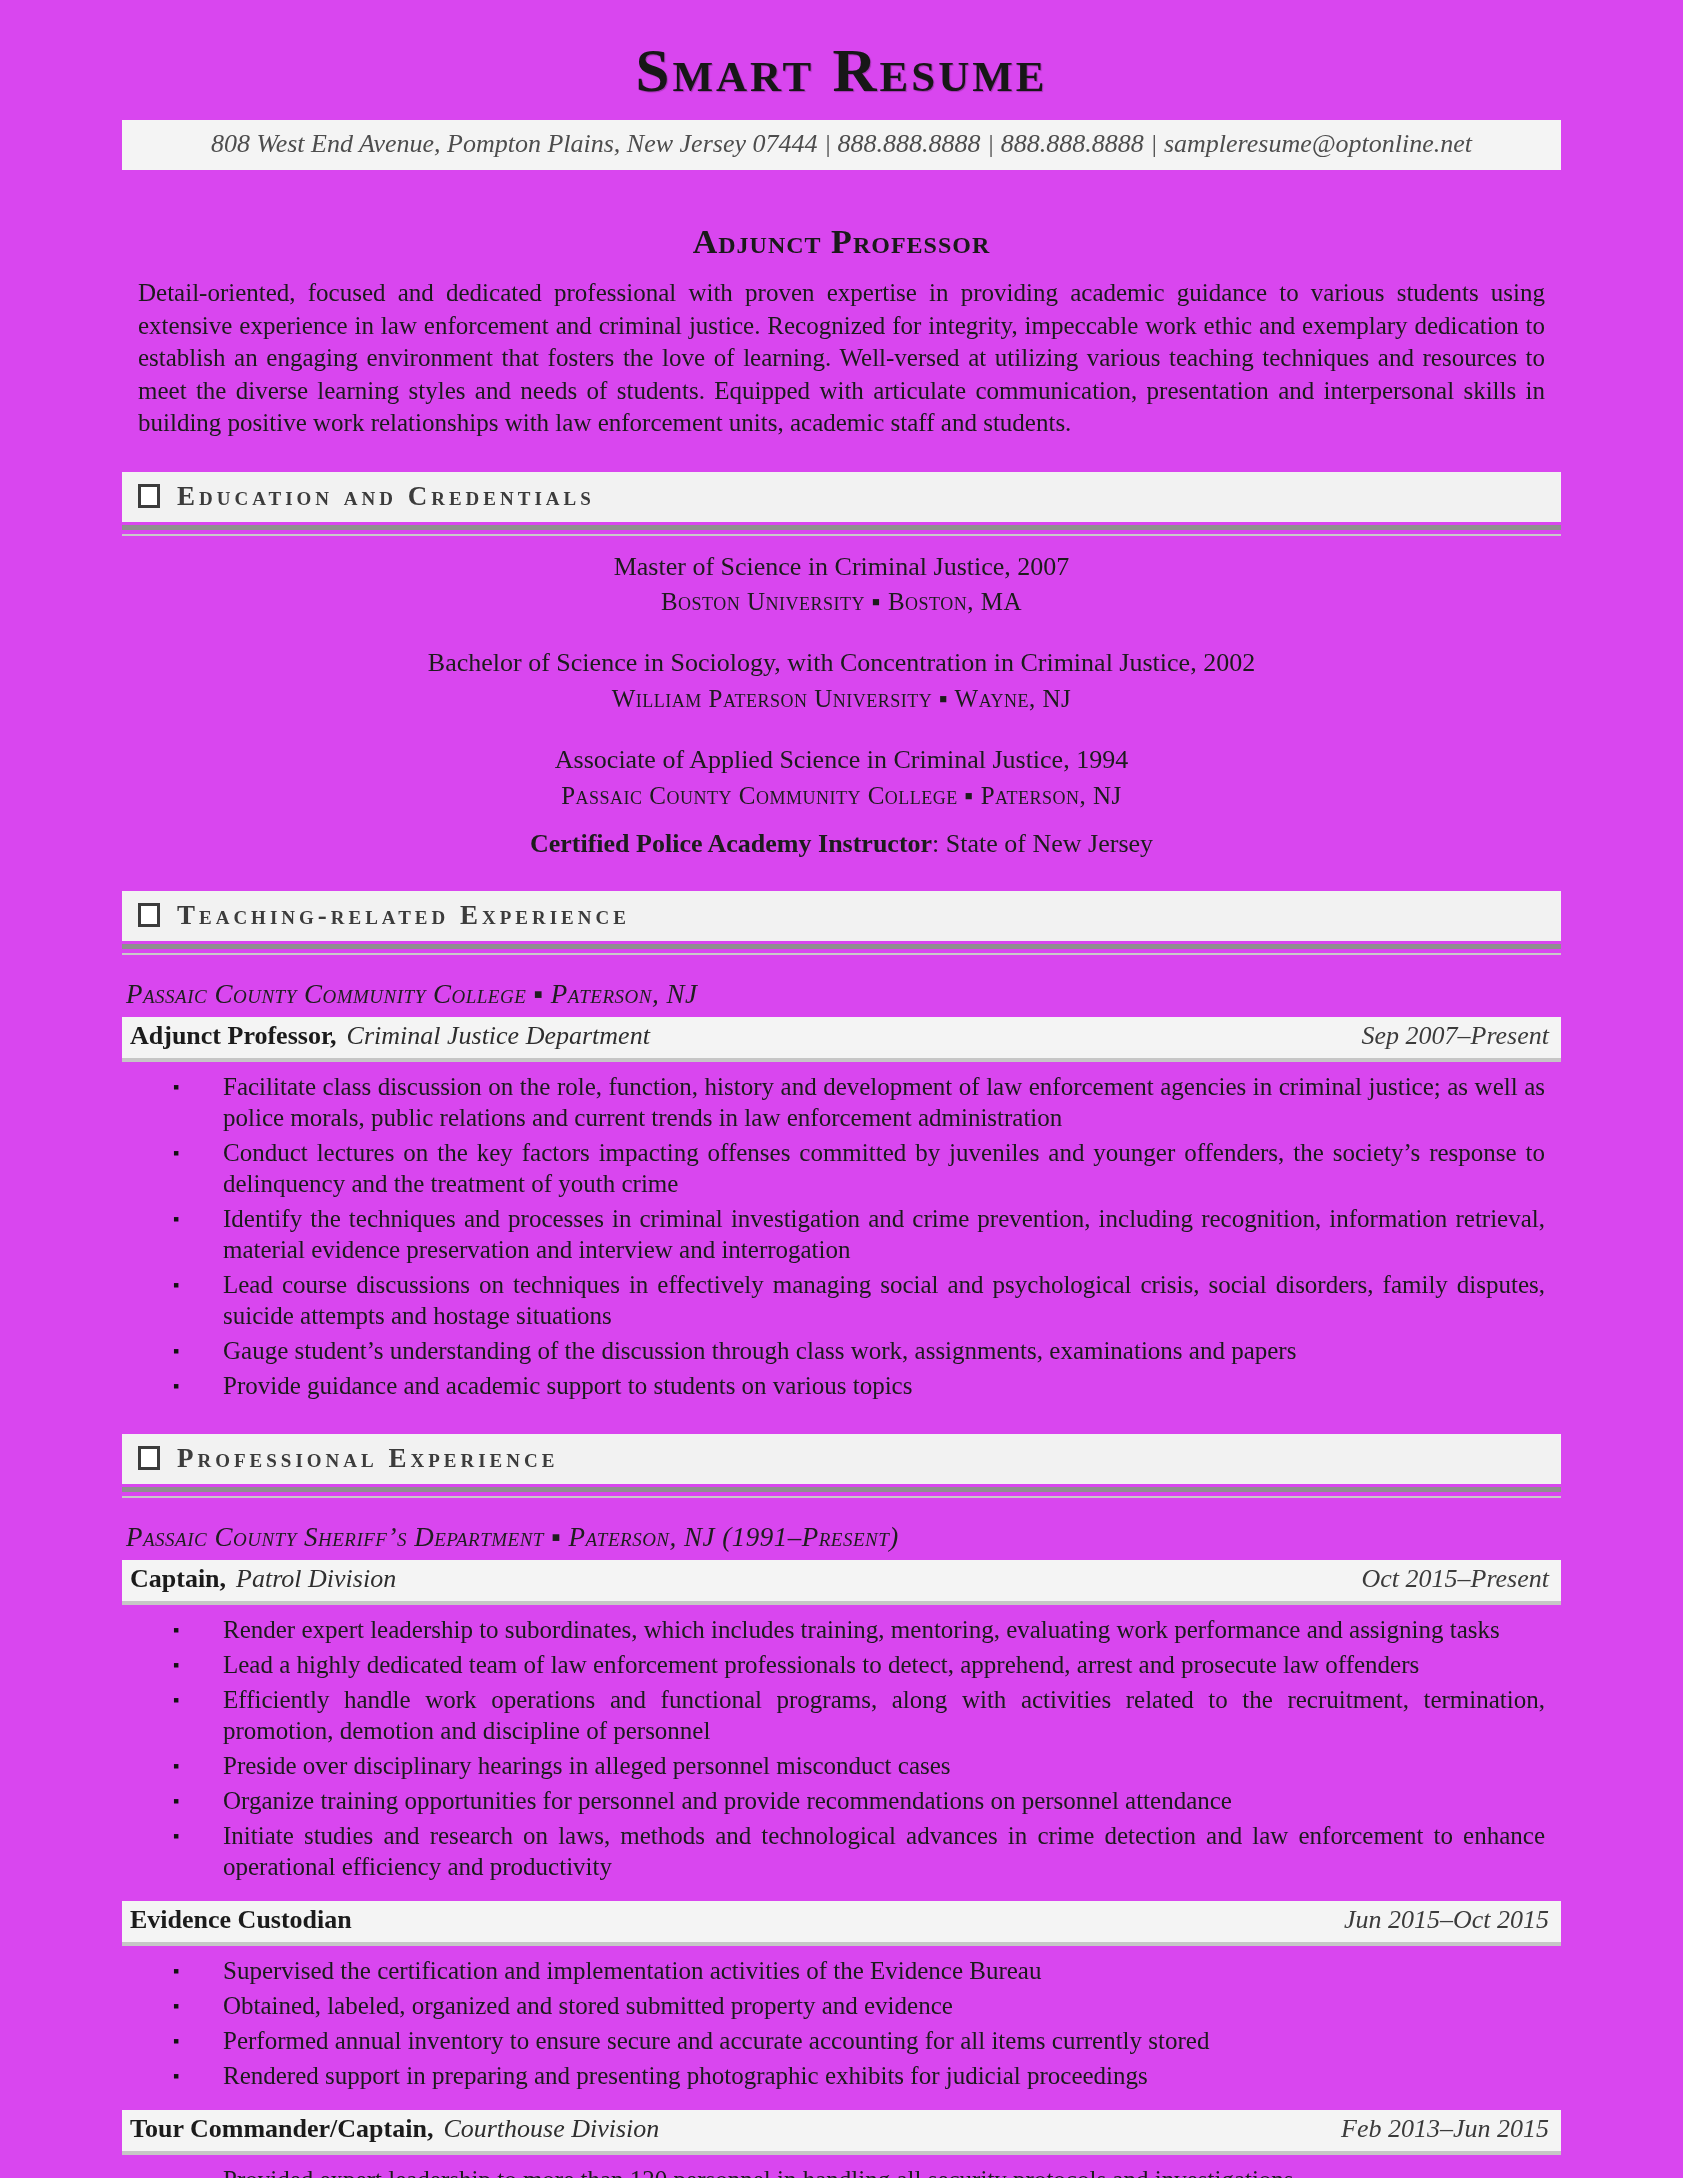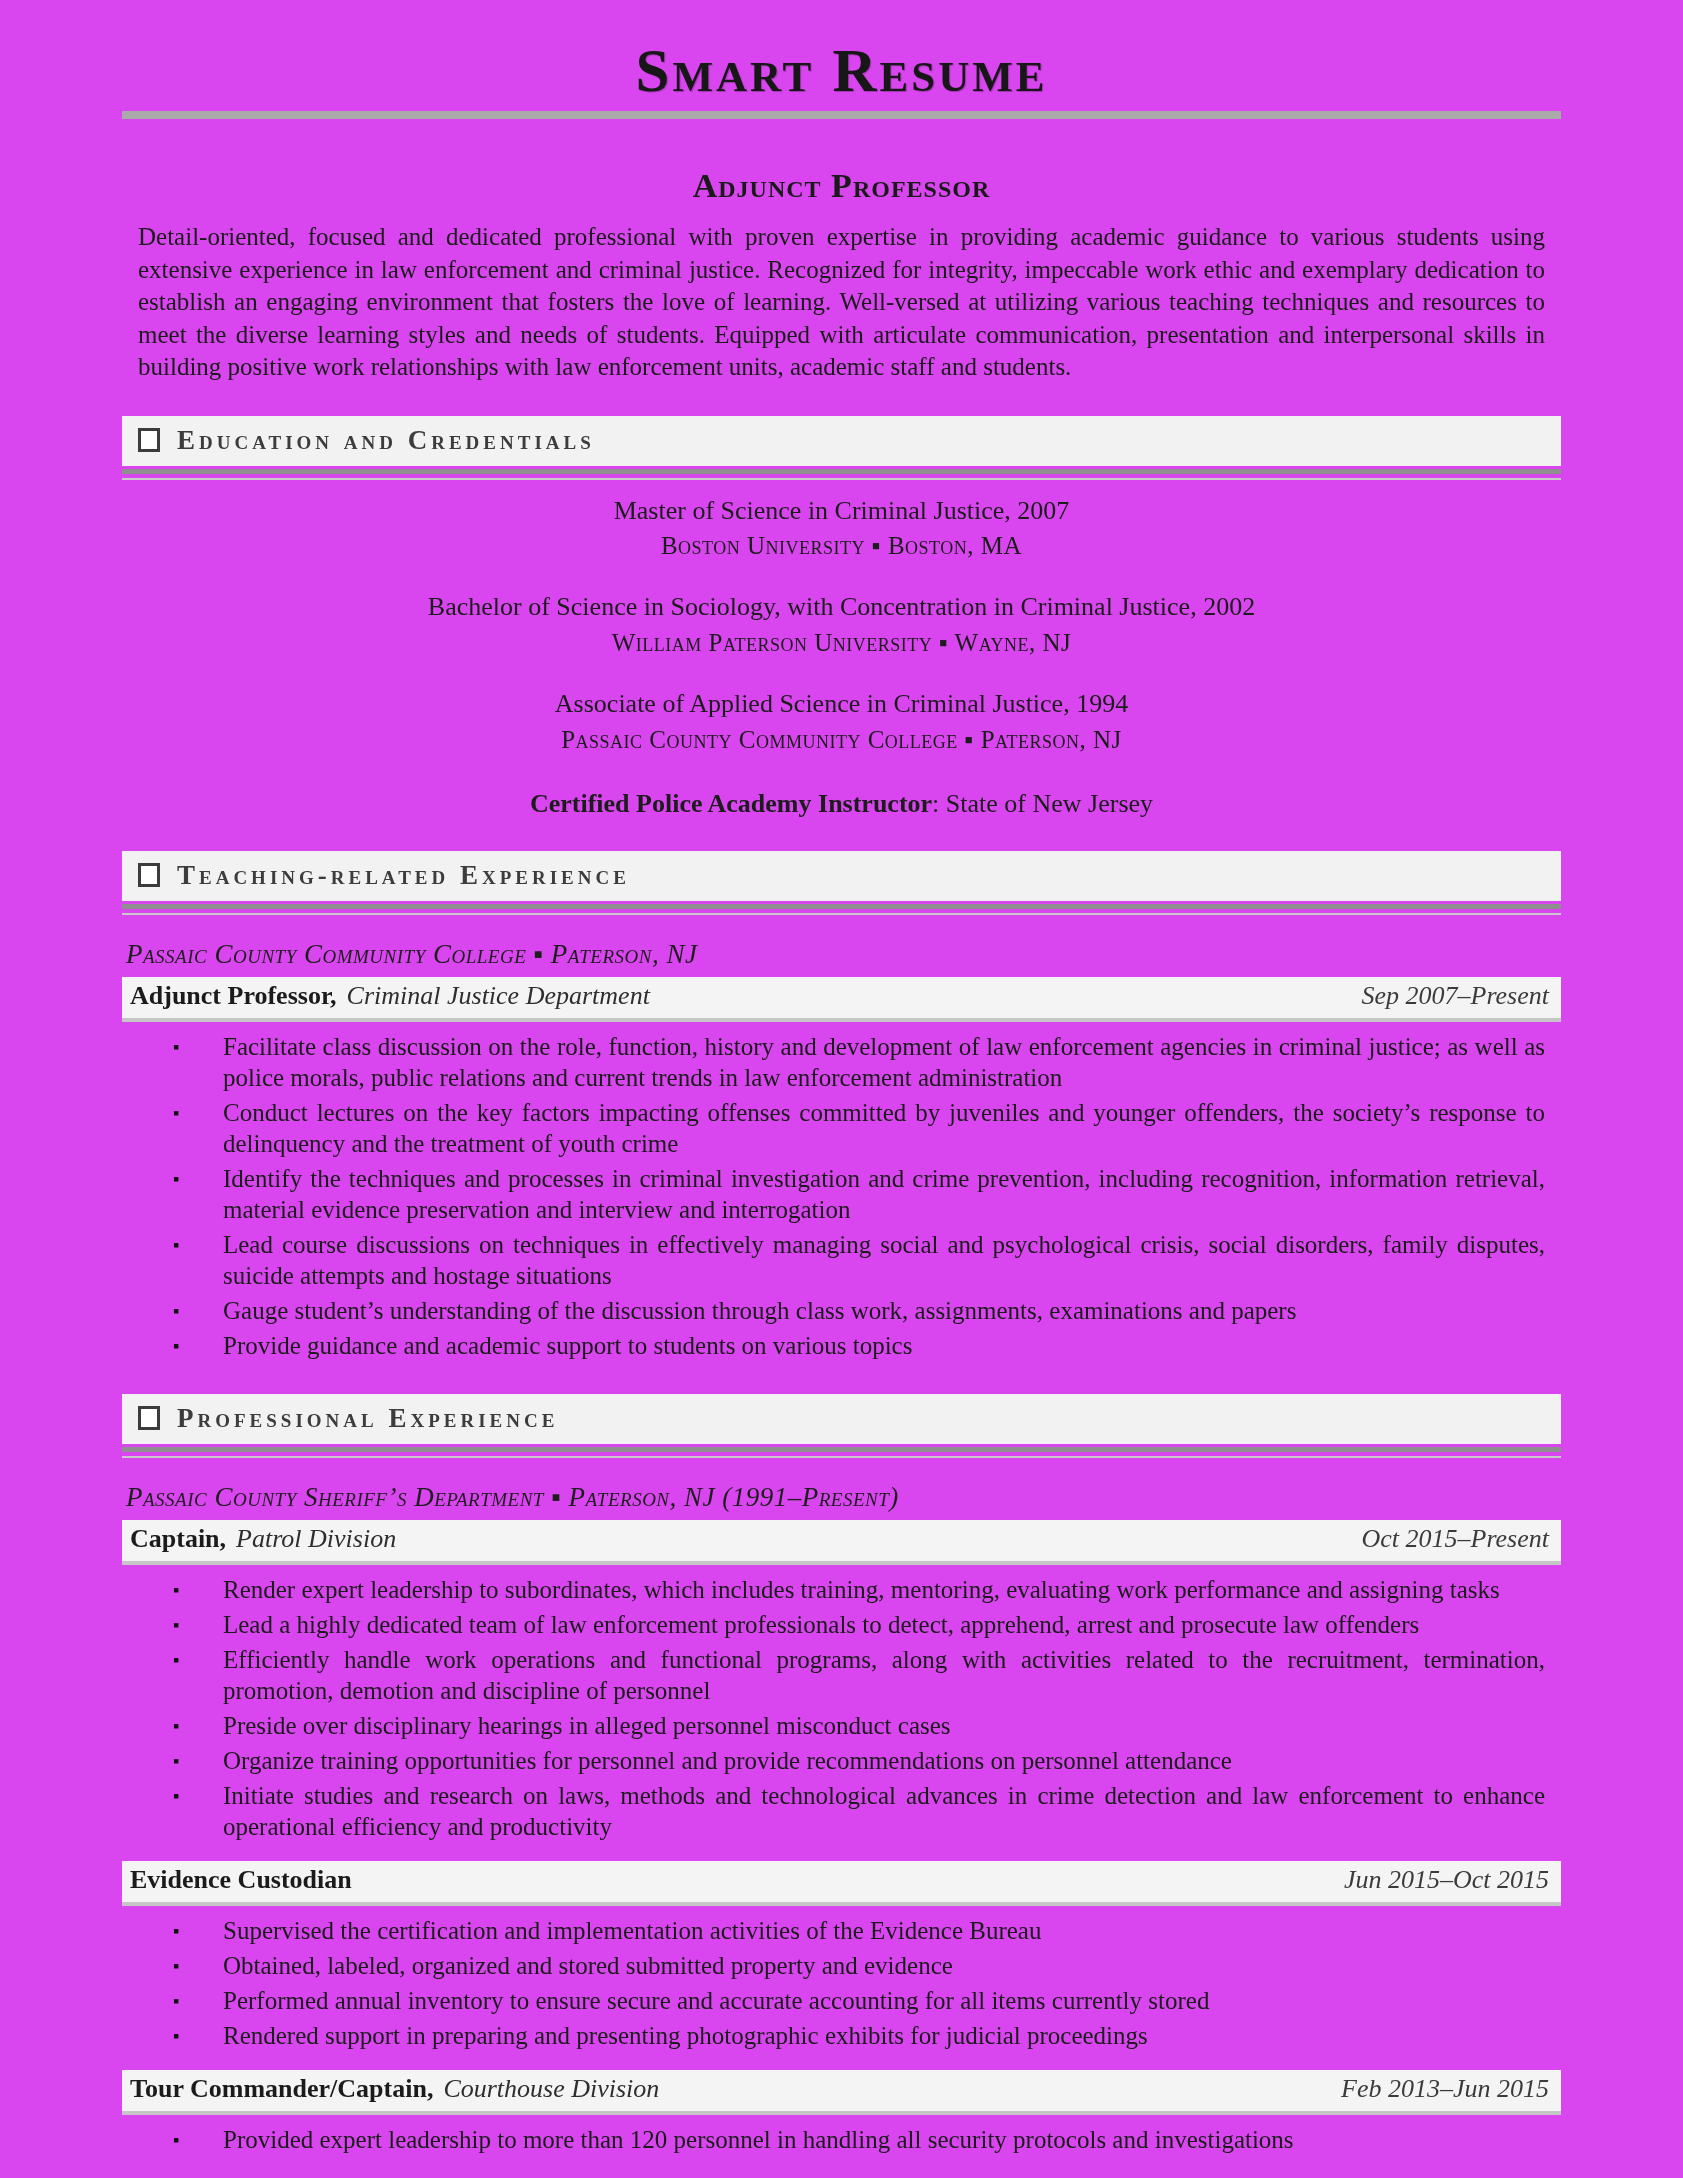--- a/index.html
+++ b/index.html
@@ -54,21 +54,21 @@
   }
   .rule-a { height:5px; background:#8f8f8f; margin-top:3px; }
   .rule-b { height:2px; background:#c9c9c9; margin-top:4px; }
 
   
   .edu-entry { text-align:center; margin-top:15px; }
   .edu-entry + .edu-entry { margin-top:30px; }
   .edu-degree-line { font-size:26px; line-height:1.25; }
   .edu-degree { font-weight:normal; }
   .edu-school { font-variant:small-caps; font-size:25px; line-height:1.25; margin-top:3px; letter-spacing:0.5px; }
-  .edu-cert { text-align:center; margin-top:34px; font-size:26px; }
+  .edu-cert { text-align:center; margin-top:18px; font-size:26px; }
   .edu-cert-title { font-weight:bold; }
 
   
   .employer {
     margin:24px 0 7px 4px; font-style:italic; font-variant:small-caps;
     font-size:27px; color:#1e1e1e; letter-spacing:0.5px;
   }
   .job-bar {
     background:#f4f4f4; border-bottom:4px solid #c6c6c6;
     display:flex; justify-content:space-between; align-items:baseline;
@@ -89,20 +89,23 @@
     flex:1; text-align:justify; font-size:25px; line-height:1.26;
     padding-right:16px; color:#1b1b1b;
   }
 </style>
 </head>
 <body>
 
 <div class="page">
 
   <h1 class="name">Smart Resume</h1>
+  <div class="contact-bar">
+    <span class="contact-text">808 West End Avenue, Pompton Plains, New Jersey 07444 | 888.888.8888 | 888.888.8888 | sampleresume@optonline.net</span>
+  </div>
   <div class="contact-rule"></div>
 
   <div class="content">
 
     <div class="job-target">Adjunct Professor</div>
     <p class="summary">Detail-oriented, focused and dedicated professional with proven expertise in providing academic guidance to various students using extensive experience in law enforcement and criminal justice. Recognized for integrity, impeccable work ethic and exemplary dedication to establish an engaging environment that fosters the love of learning. Well-versed at utilizing various teaching techniques and resources to meet the diverse learning styles and needs of students. Equipped with articulate communication, presentation and interpersonal skills in building positive work relationships with law enforcement units, academic staff and students.</p>
 
     <section class="section">
       <div class="section-bar">
         <span class="checkbox"></span>

